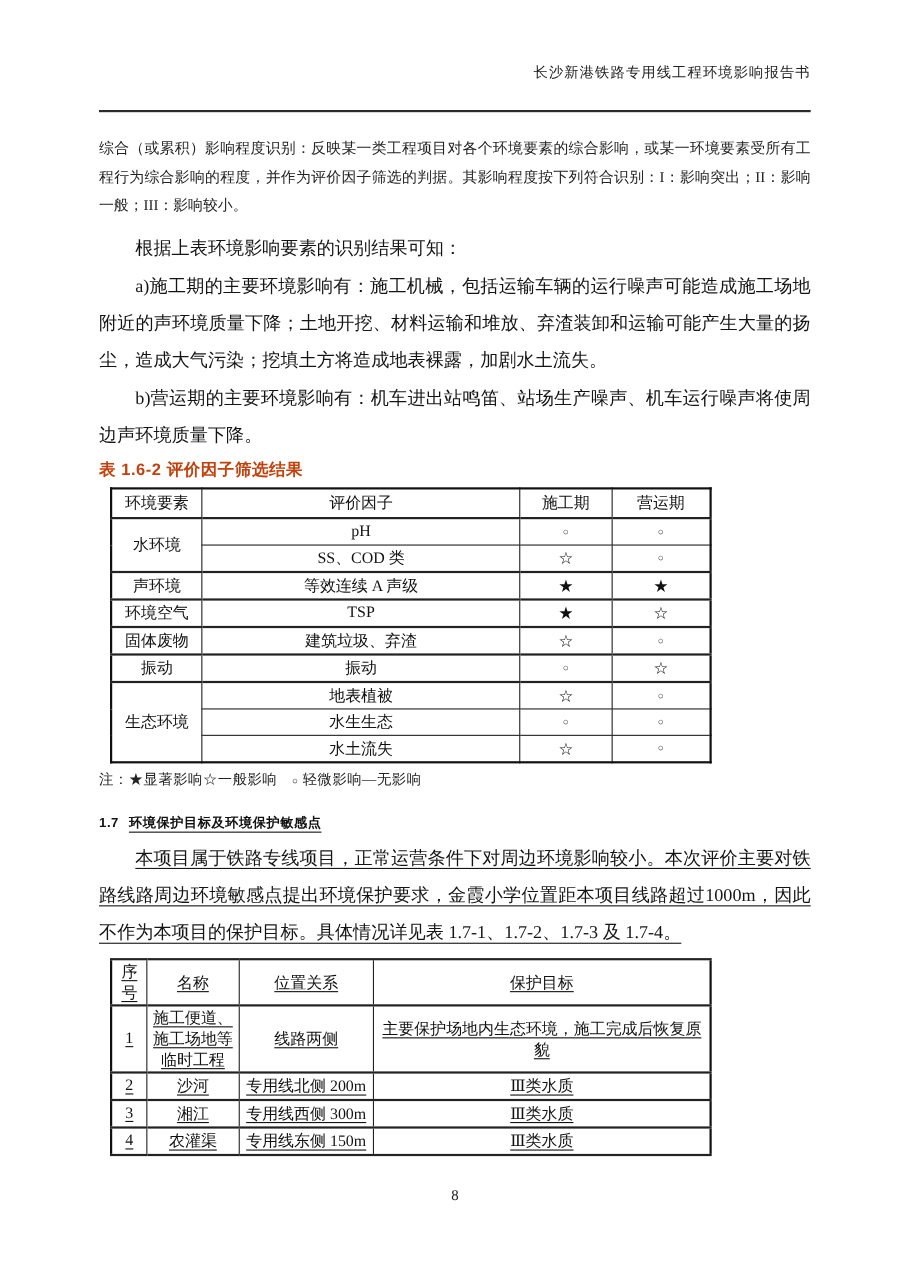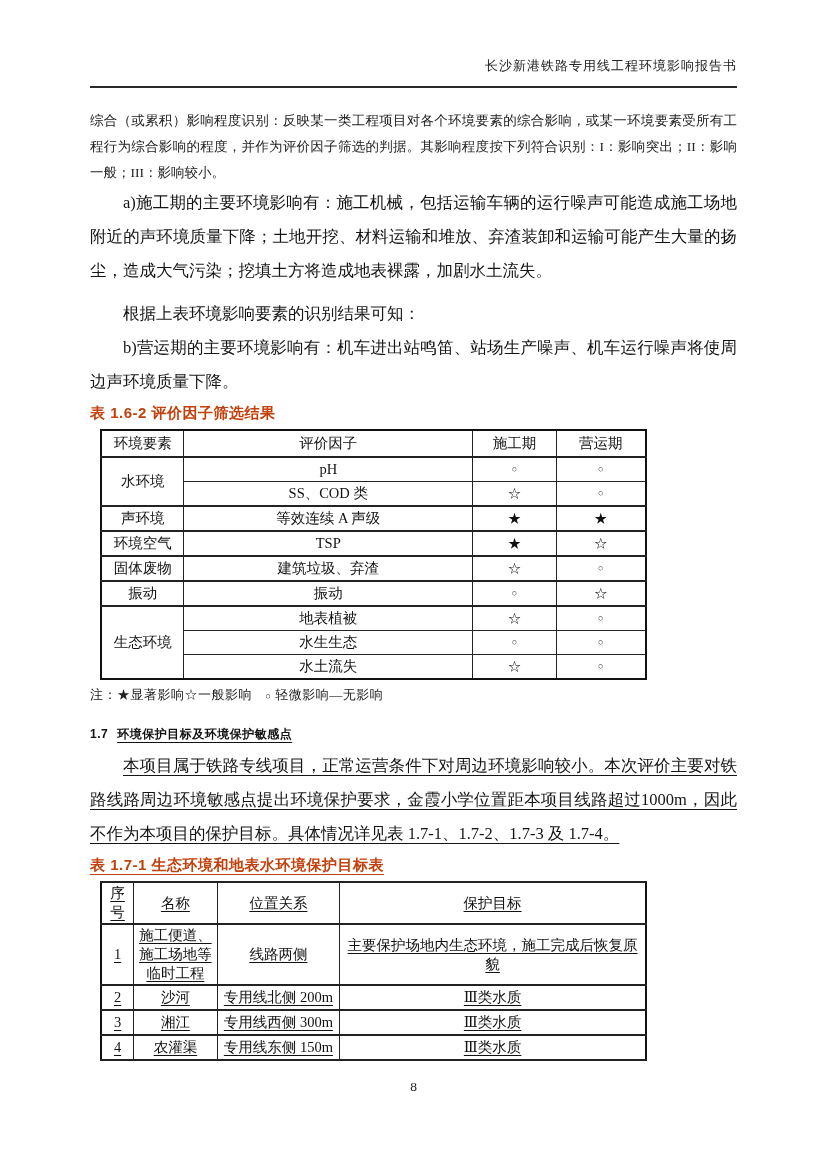--- a/index.html
+++ b/index.html
@@ -9,21 +9,21 @@
     background:#ffffff;
     color:#1b1b1b;
     font-family:"Liberation Serif","DejaVu Serif",serif;
     overflow:hidden;
     box-sizing:border-box;
   }
   
   .doc-header{
     margin:0 90px;
     padding-top:57px;
-    padding-bottom:11px;
+    padding-bottom:25px;
     border-bottom:2px solid #2a2a2a;
     text-align:right;
   }
   .header-title{
     font-size:13px;
     letter-spacing:1px;
     color:#222;
   }
   
   .content{margin:0 90px;}
@@ -125,22 +125,22 @@
 <div class="page">
 
   <header class="doc-header">
     <div class="header-title">长沙新港铁路专用线工程环境影响报告书</div>
   </header>
 
   <main class="content">
 
     <p class="small-para">综合（或累积）影响程度识别：反映某一类工程项目对各个环境要素的综合影响，或某一环境要素受所有工程行为综合影响的程度，并作为评价因子筛选的判据。其影响程度按下列符合识别：I：影响突出；II：影响一般；III：影响较小。</p>
 
+    <p class="body-para indent first-body">根据上表环境影响要素的识别结果可知：</p>
     <p class="body-para indent">a)施工期的主要环境影响有：施工机械，包括运输车辆的运行噪声可能造成施工场地附近的声环境质量下降；土地开挖、材料运输和堆放、弃渣装卸和运输可能产生大量的扬尘，造成大气污染；挖填土方将造成地表裸露，加剧水土流失。</p>
-    <p class="body-para indent first-body">根据上表环境影响要素的识别结果可知：</p>
     <p class="body-para indent">b)营运期的主要环境影响有：机车进出站鸣笛、站场生产噪声、机车运行噪声将使周边声环境质量下降。</p>
 
     <h3 class="table-title">表 1.6-2 评价因子筛选结果</h3>
 
     <table class="t162">
       <colgroup>
         <col style="width:15.2%">
           <col style="width:53.0%">
           <col style="width:15.3%">
           <col style="width:16.5%">
@@ -205,21 +205,20 @@
         </tr>
       </tbody>
     </table>
 
     <p class="note"><span>注：★显著影响☆一般影响</span>　<span class="note-circle">○</span> <span>轻微影响—无影响</span></p>
 
     <h2 class="section-heading"><span class="num">1.7</span><span class="u">环境保护目标及环境保护敏感点</span></h2>
 
     <p class="body-para indent underlined">本项目属于铁路专线项目，正常运营条件下对周边环境影响较小。本次评价主要对铁路线路周边环境敏感点提出环境保护要求，金霞小学位置距本项目线路超过1000m，因此不作为本项目的保护目标。具体情况详见表 1.7-1、1.7-2、1.7-3 及 1.7-4。</p>
 
-    <h3 class="table-title u">表 1.7-1 生态环境和地表水环境保护目标表</h3>
 
     <table class="t171">
       <colgroup>
         <col style="width:6.0%">
           <col style="width:15.3%">
           <col style="width:22.5%">
           <col style="width:56.2%">
       </colgroup>
       <tbody>
         <tr class="hdr">

